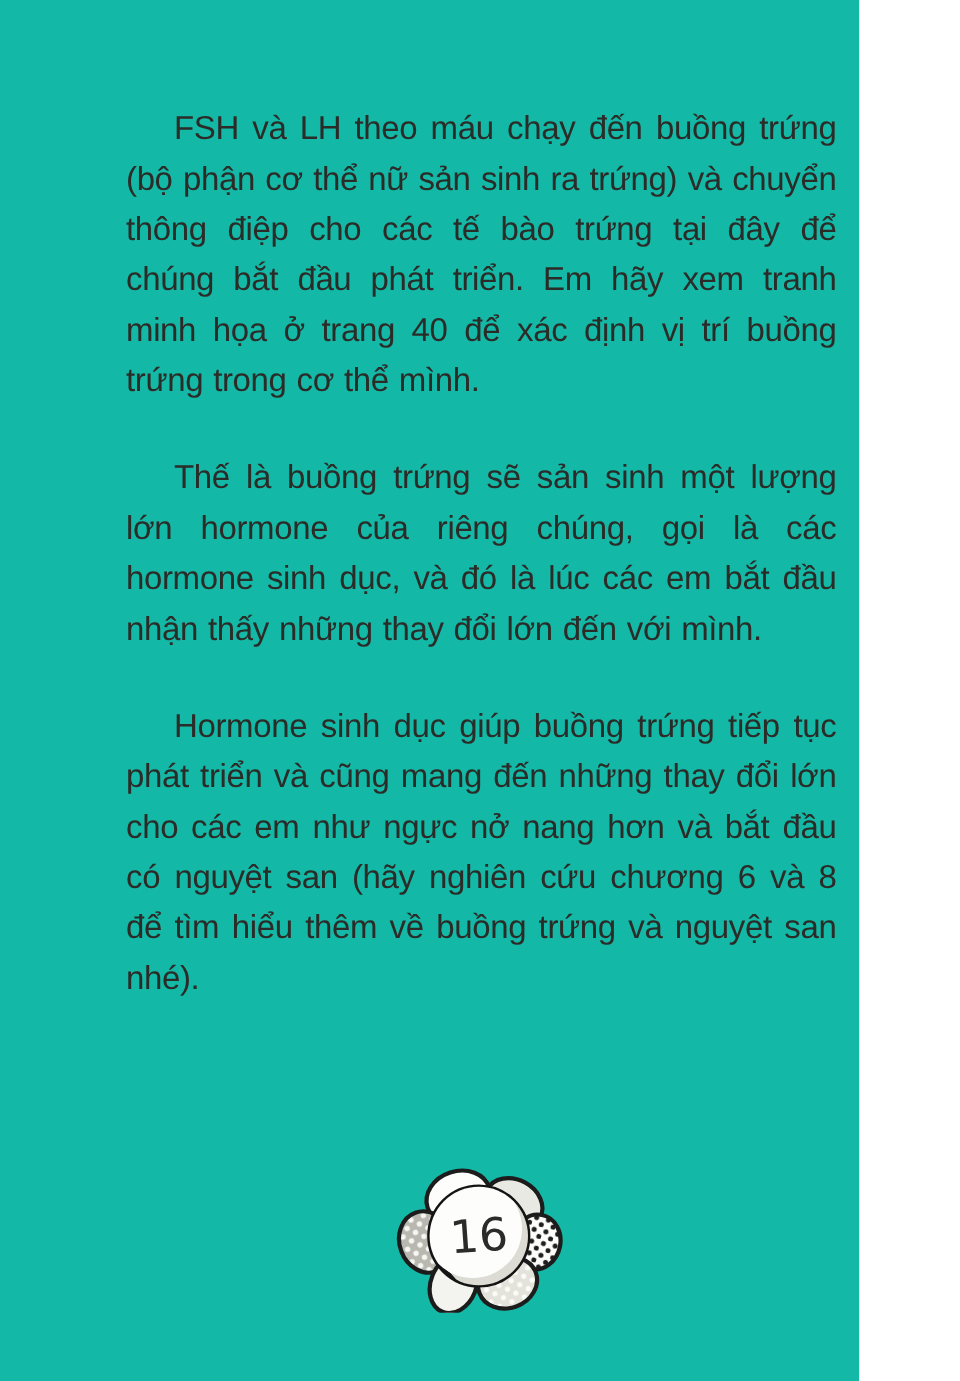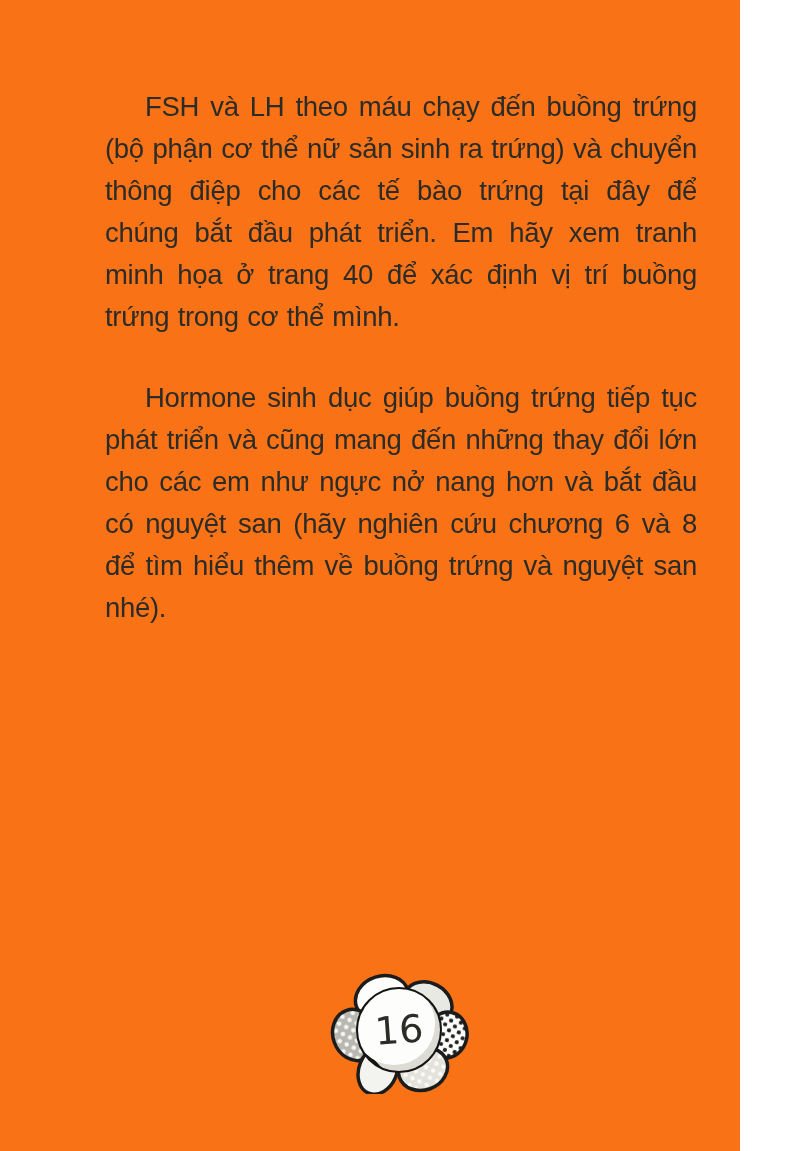--- a/index.html
+++ b/index.html
@@ -4,24 +4,23 @@
 <style>
   html, body {
     margin: 0;
     padding: 0;
     background: #ffffff;
   }
   .page {
     position: relative;
     width: 716px;
     height: 1151px;
-    background: #f97316;
+    background: #14b8a6;
     overflow: hidden;
     font-family: "Liberation Sans", "DejaVu Sans", sans-serif;
-    padding-left: 24px;
   }
   .text-block {
     position: absolute;
     top: 86px;
     left: 105px;
     width: 592px;
   }
   .para {
     margin: 0 0 39px 0;
     font-size: 27.5px;
@@ -48,20 +47,21 @@
     font-weight: 400;
   }
 </style>
 </head>
 <body>
 
 <div class="page">
 
   <div class="text-block">
     <p class="para">FSH và LH theo máu chạy đến buồng trứng (bộ phận cơ thể nữ sản sinh ra trứng) và chuyển thông điệp cho các tế bào trứng tại đây để chúng bắt đầu phát triển. Em hãy xem tranh minh họa ở trang 40 để xác định vị trí buồng trứng trong cơ thể mình.</p>
+    <p class="para">Thế là buồng trứng sẽ sản sinh một lượng lớn hormone của riêng chúng, gọi là các hormone sinh dục, và đó là lúc các em bắt đầu nhận thấy những thay đổi lớn đến với mình.</p>
     <p class="para">Hormone sinh dục giúp buồng trứng tiếp tục phát triển và cũng mang đến những thay đổi lớn cho các em như ngực nở nang hơn và bắt đầu có nguyệt san (hãy nghiên cứu chương 6 và 8 để tìm hiểu thêm về buồng trứng và nguyệt san nhé).</p>
   </div>
 
   <div class="ornament-wrap">
     <svg width="140" height="122" viewBox="0 0 140 122">
       <defs>
         <pattern id="whiteDotsGray" width="11" height="11" patternUnits="userSpaceOnUse">
           <rect width="11" height="11" fill="#b8b8b0"></rect>
           <circle cx="3" cy="3" r="2.3" fill="#f6f6f2"></circle>
           <circle cx="8.5" cy="8.5" r="2.3" fill="#f6f6f2"></circle>

